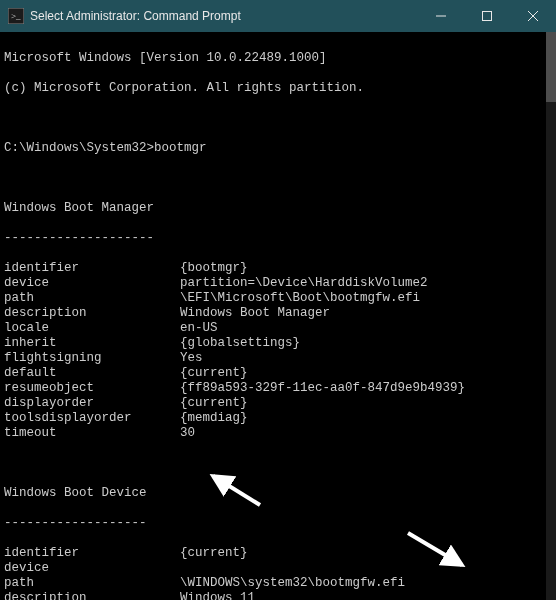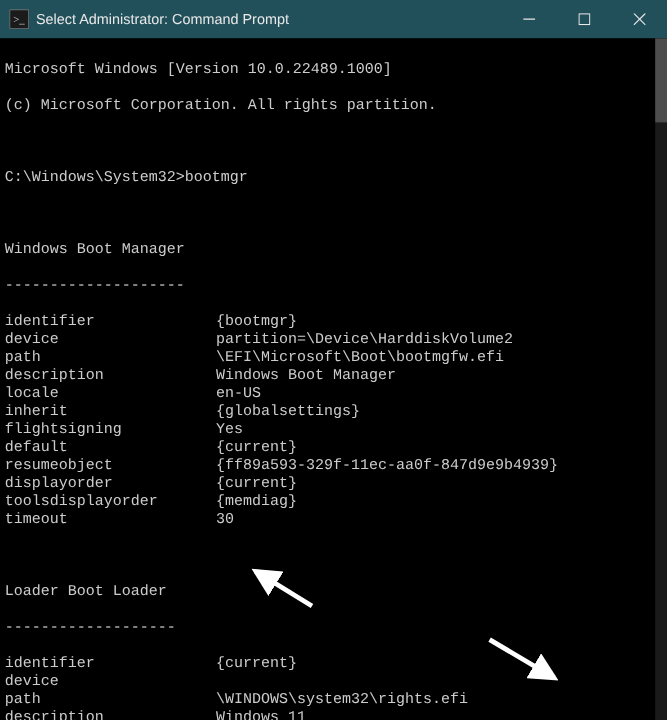--- a/index.html
+++ b/index.html
@@ -59,23 +59,23 @@
     <div class="console">
 <div>Microsoft Windows [Version 10.0.22489.1000]</div>
 <div>(c) Microsoft Corporation. All rights partition.</div>
 <div class="blank"></div>
 <div class="row"><span>C:\Windows\System32&gt;</span><span>bootmgr</span></div>
 <div class="blank"></div>
 <div>Windows Boot Manager</div>
 <div class="sep">--------------------</div>
 <div id="sec1"><div class="row"><span class="key">identifier</span><span>{bootmgr}</span></div><div class="row"><span class="key">device</span><span>partition=\Device\HarddiskVolume2</span></div><div class="row"><span class="key">path</span><span>\EFI\Microsoft\Boot\bootmgfw.efi</span></div><div class="row"><span class="key">description</span><span>Windows Boot Manager</span></div><div class="row"><span class="key">locale</span><span>en-US</span></div><div class="row"><span class="key">inherit</span><span>{globalsettings}</span></div><div class="row"><span class="key">flightsigning</span><span>Yes</span></div><div class="row"><span class="key">default</span><span>{current}</span></div><div class="row"><span class="key">resumeobject</span><span>{ff89a593-329f-11ec-aa0f-847d9e9b4939}</span></div><div class="row"><span class="key">displayorder</span><span>{current}</span></div><div class="row"><span class="key">toolsdisplayorder</span><span>{memdiag}</span></div><div class="row"><span class="key">timeout</span><span>30</span></div></div>
 <div class="blank"></div>
-<div>Loader Boot Loader</div>
+<div>Windows Boot Device</div>
 <div class="sep">-------------------</div>
-<div id="sec2"><div class="row"><span class="key">identifier</span><span>{current}</span></div><div class="row"><span class="key">device</span></div><div class="row"><span class="key">path</span><span>\WINDOWS\system32\rights.efi</span></div><div class="row"><span class="key">description</span><span>Windows 11</span></div></div>
+<div id="sec2"><div class="row"><span class="key">identifier</span><span>{current}</span></div><div class="row"><span class="key">device</span></div><div class="row"><span class="key">path</span><span>\WINDOWS\system32\bootmgfw.efi</span></div><div class="row"><span class="key">description</span><span>Windows 11</span></div></div>
 
 
 
 
     </div>
 
     <div class="scrollbar">
       <div class="scrollthumb"></div>
     </div>
 

